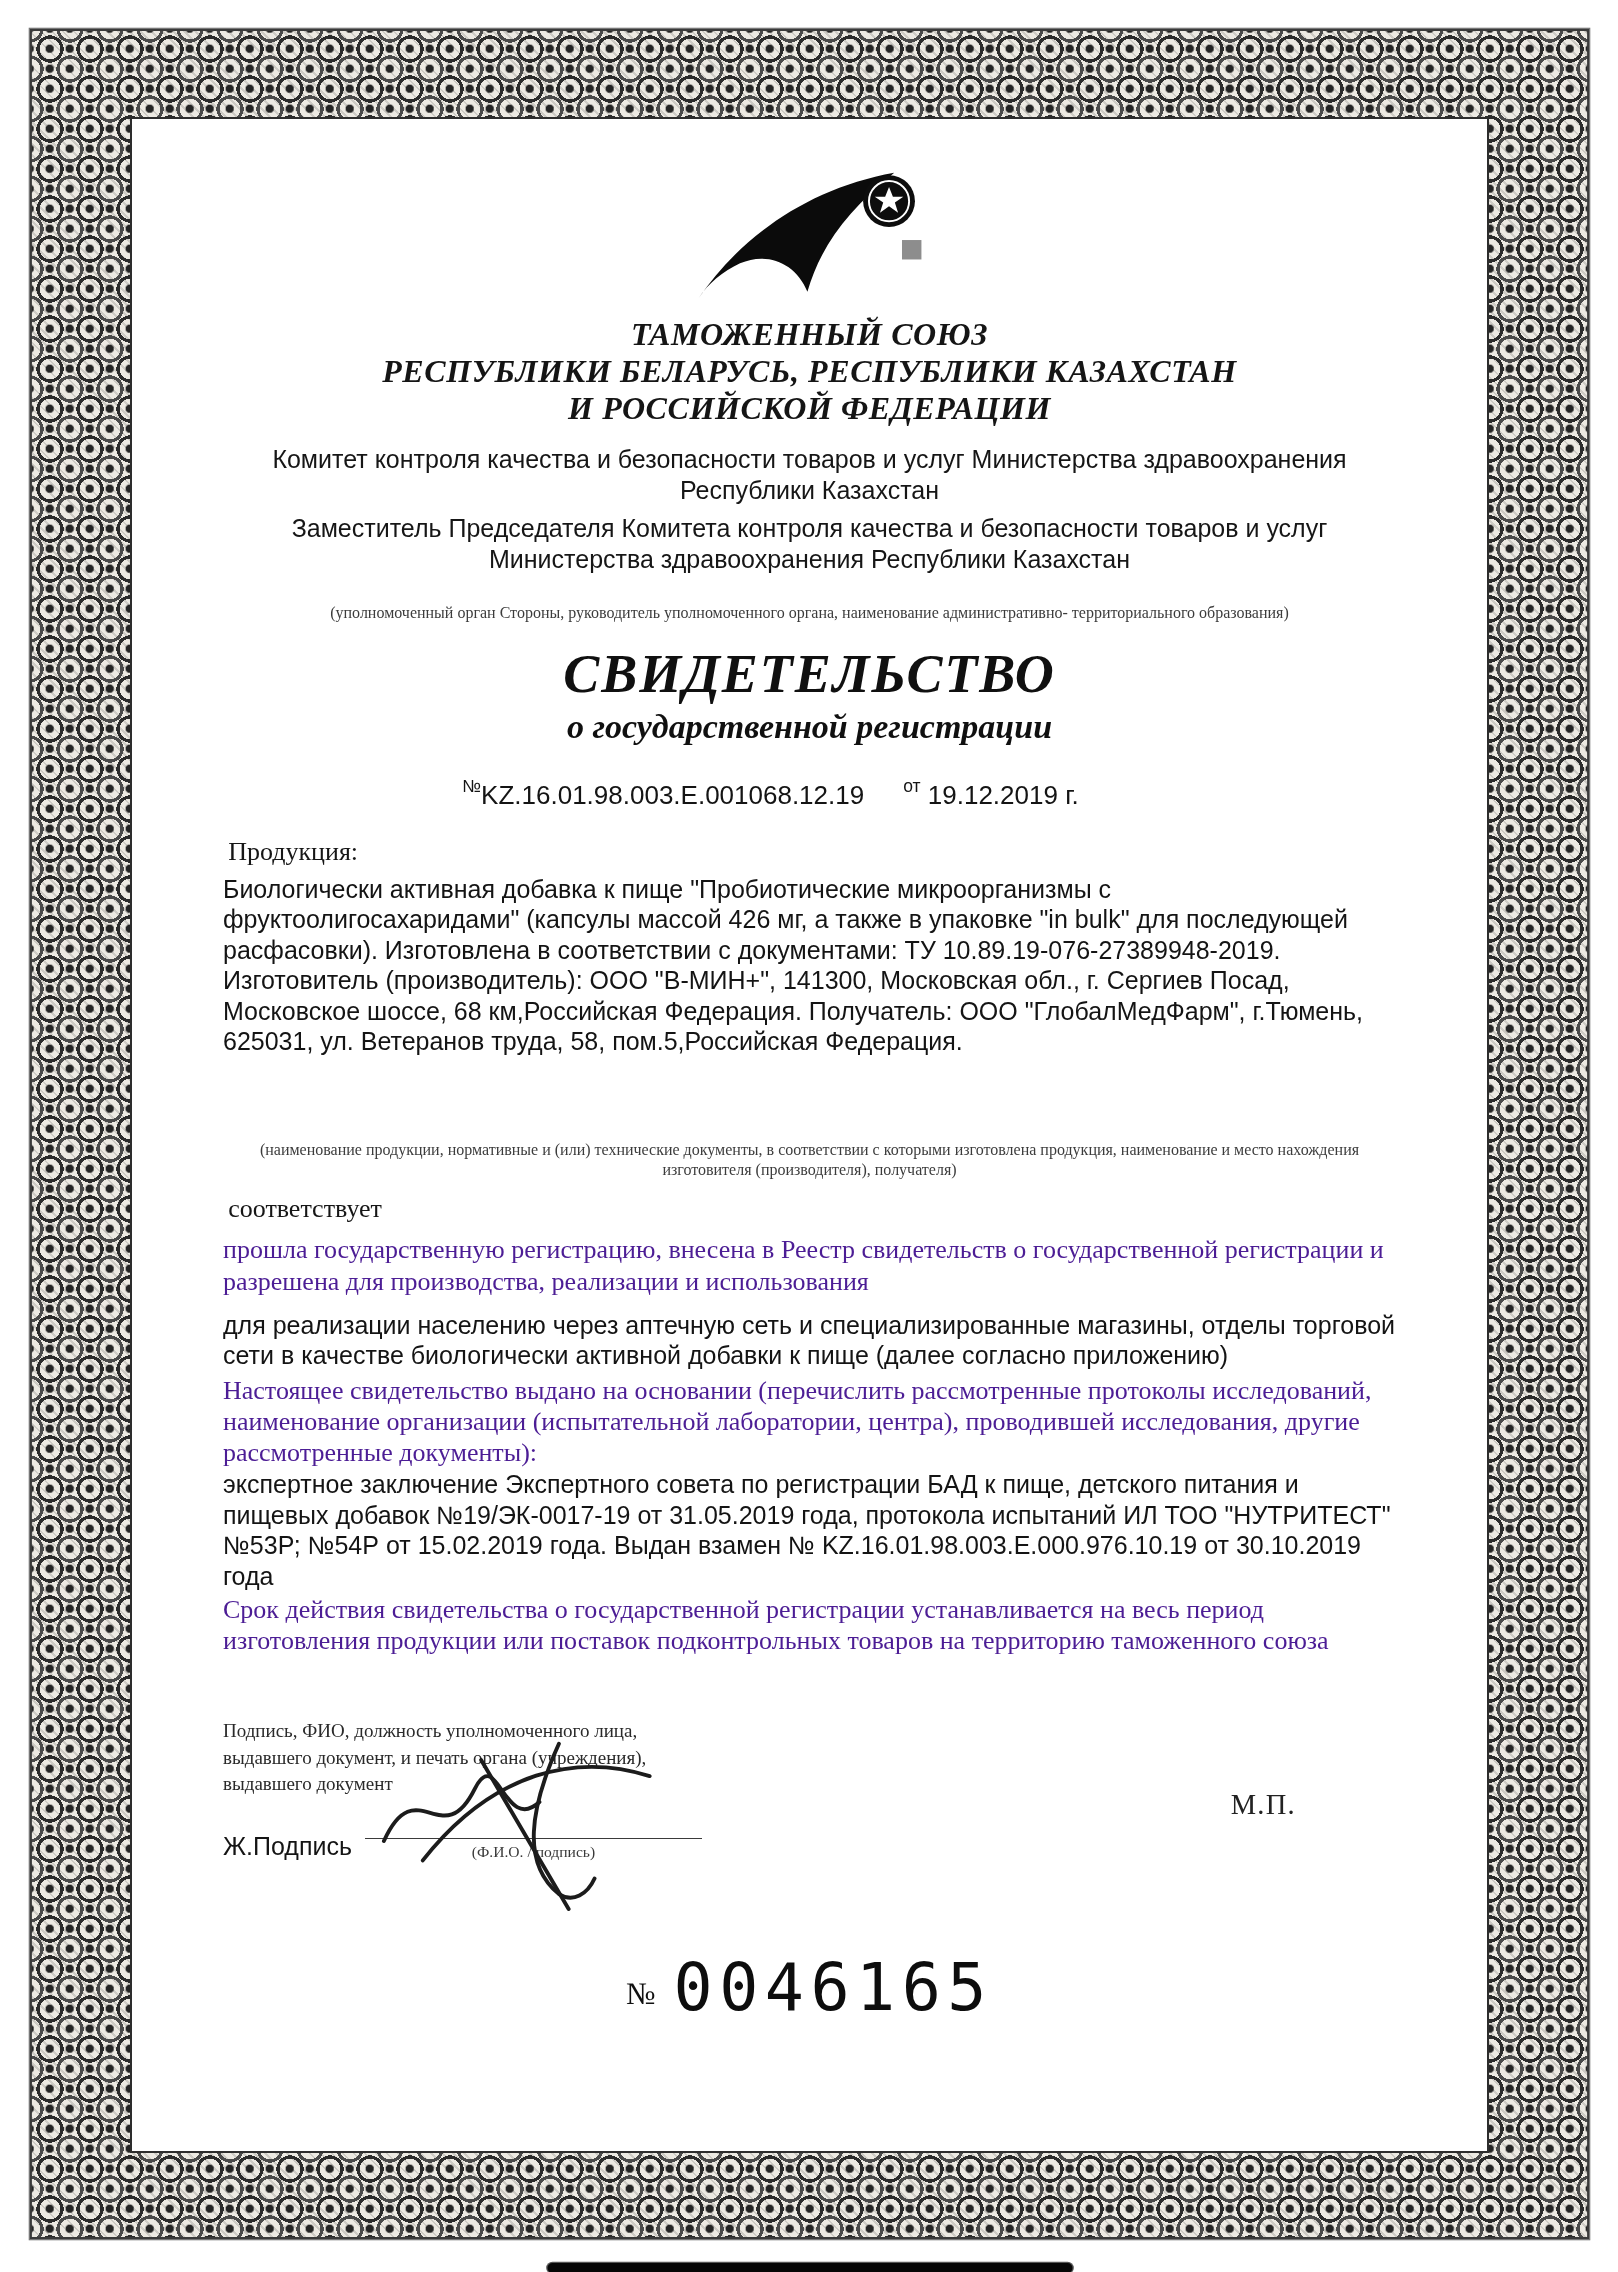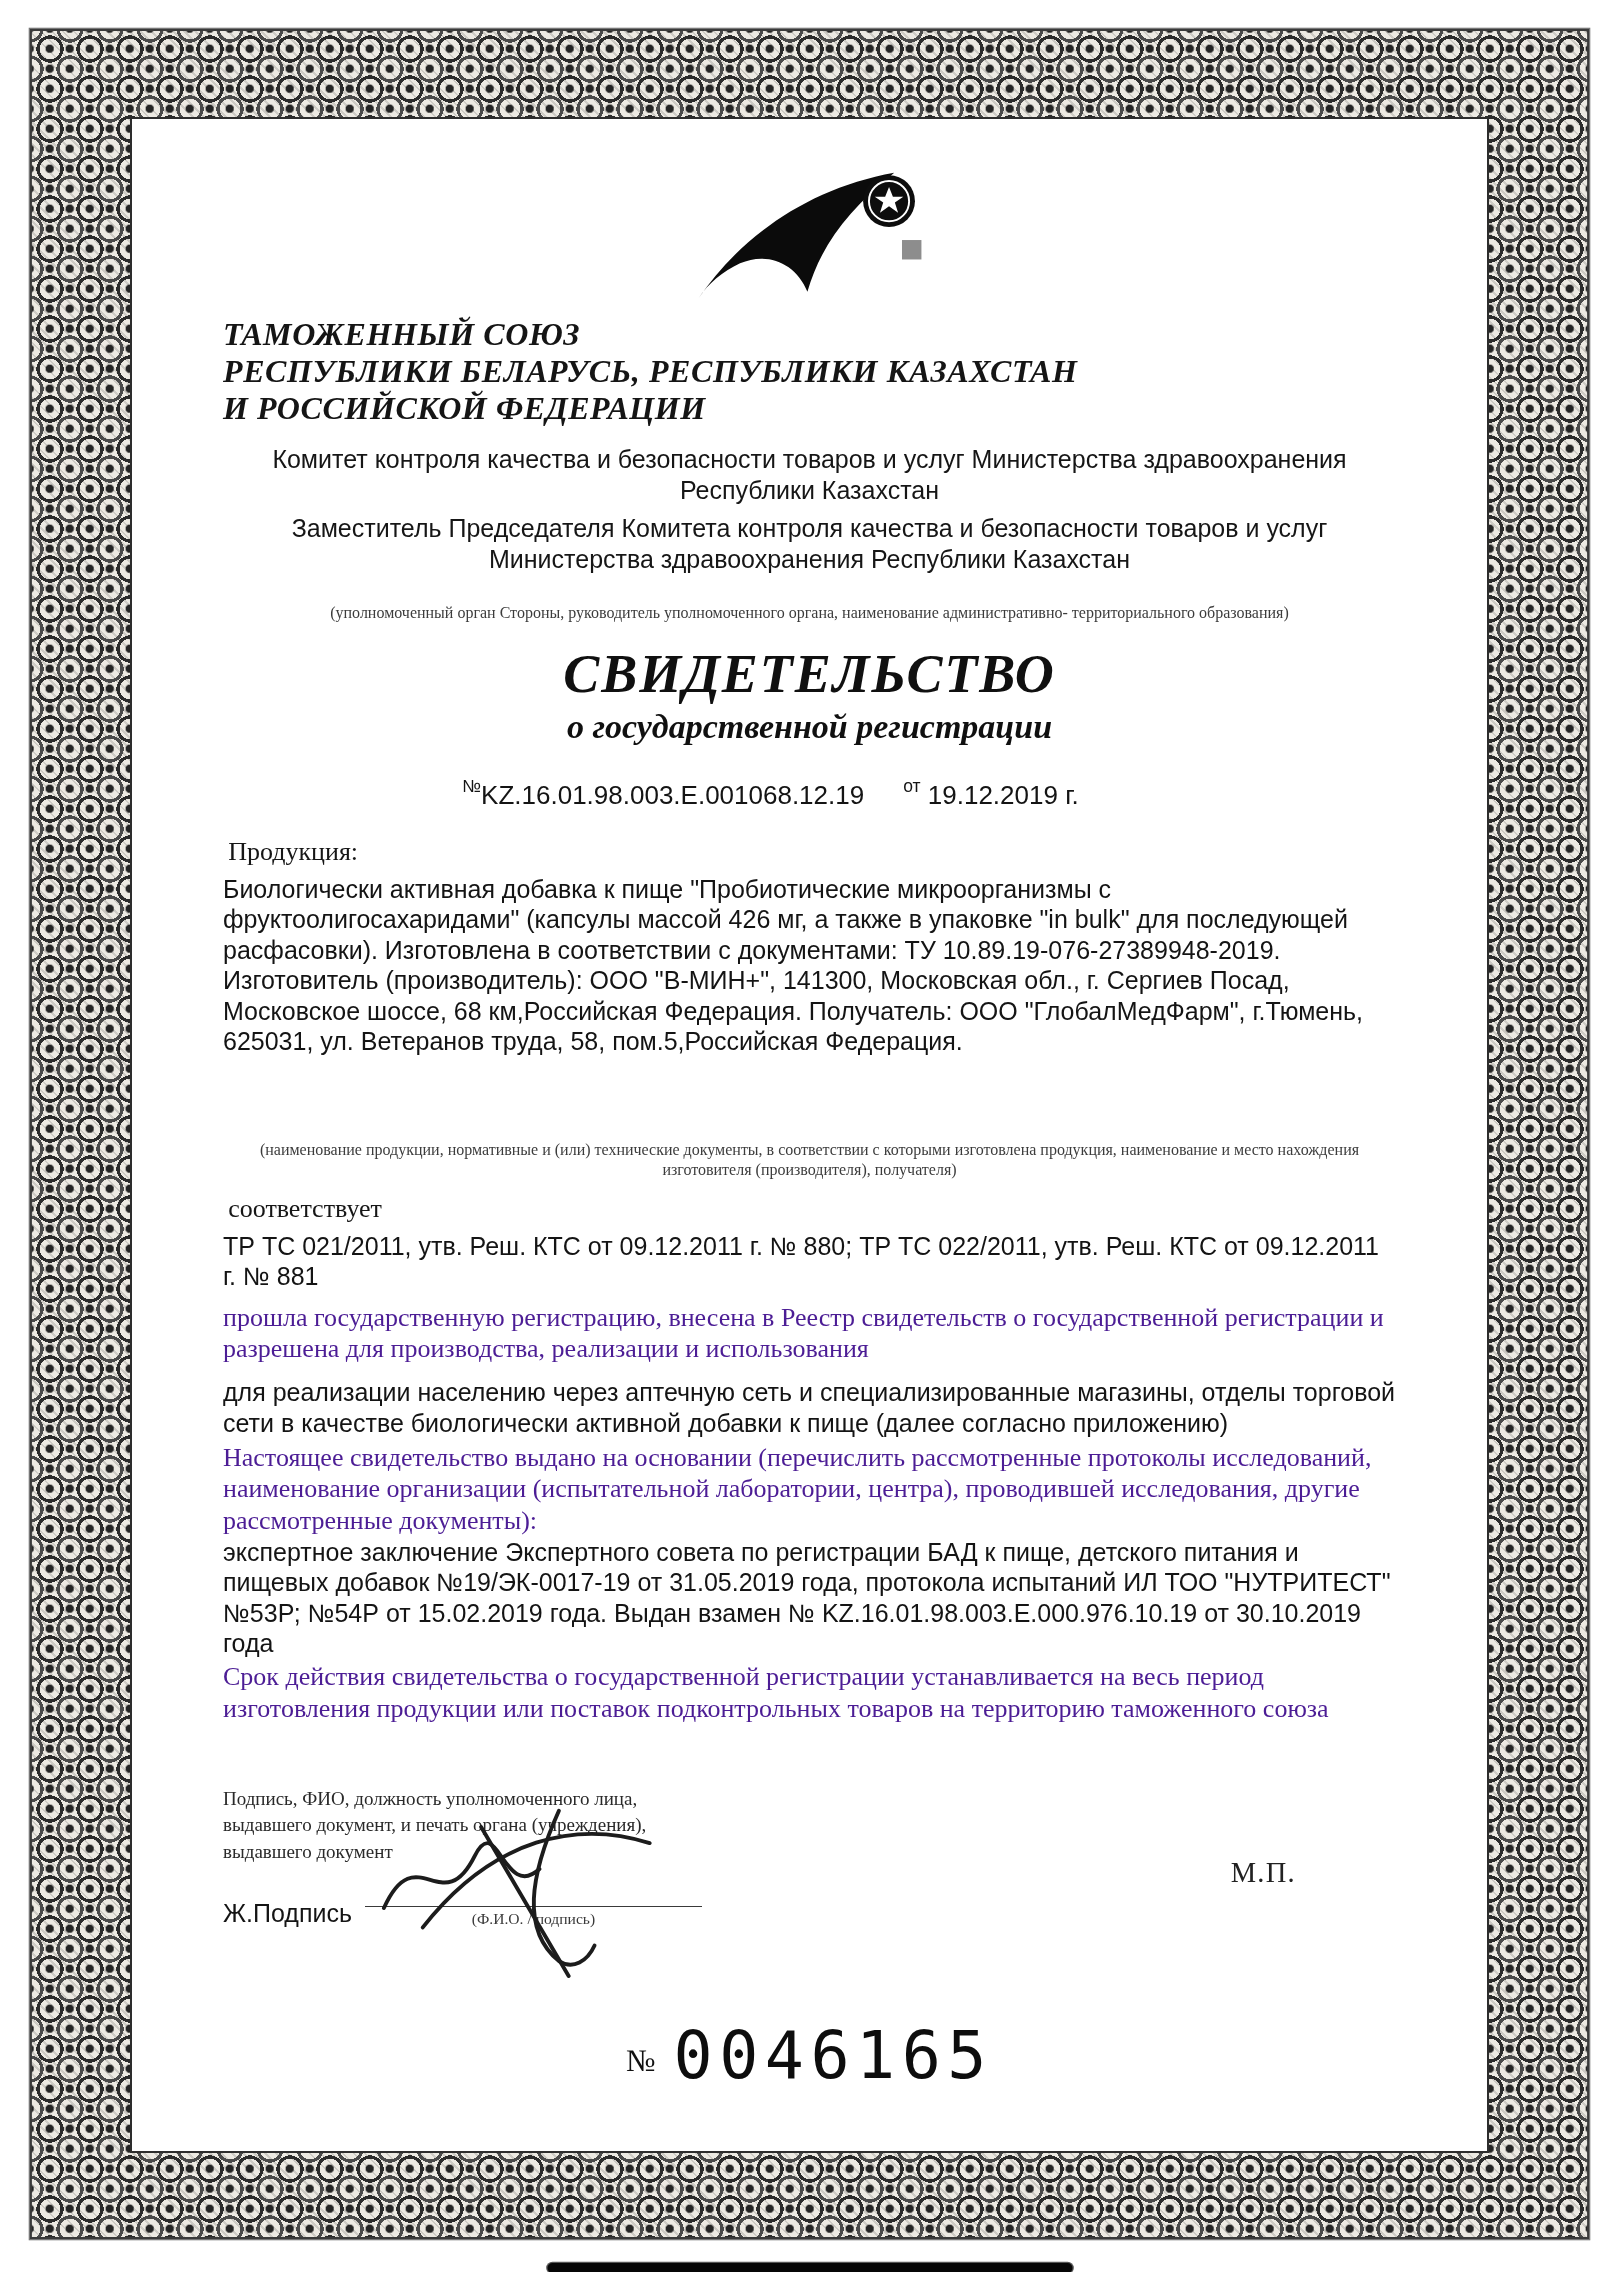--- a/index.html
+++ b/index.html
@@ -31,21 +31,21 @@
     left:130px;right:130px;top:117px;bottom:120px;
     background:#ffffff;
     border:2.6px solid #2d2d2d;
     box-sizing:border-box;
     padding:39px 91px 26px 91px;
   }
   .emblem{width:260px;margin:2.6px auto 6.5px auto;display:block;}
   .union-title{
     font-family:"Liberation Serif", serif;
     font-weight:bold;font-style:italic;
-    font-size:32px;line-height:1.16;text-align:left;
+    font-size:32px;line-height:1.16;text-align:center;
     letter-spacing:0.6px;color:#151515;
   }
   .authority{
     font-family:"Liberation Sans", sans-serif;
     font-size:25px;line-height:1.24;text-align:center;
     margin:17px 26px 0 26px;color:#161616;
   }
   .authority.second{margin-top:6.5px;}
   .tiny-note{
     font-family:"Liberation Serif", serif;
@@ -162,21 +162,20 @@
       <span class="sup">№</span><span>KZ.16.01.98.003.E.001068.12.19</span><span class="gap"></span><span class="sup">от</span>
       <span>19.12.2019 г.</span>
     </div>
 
     <p class="label-serif">Продукция:</p>
     <p class="body-sans">Биологически активная добавка к пище "Пробиотические микроорганизмы с фруктоолигосахаридами" (капсулы массой 426 мг, а также в упаковке "in bulk" для последующей расфасовки). Изготовлена в соответствии с документами: ТУ 10.89.19-076-27389948-2019. Изготовитель (производитель): ООО "В-МИН+", 141300, Московская обл., г. Сергиев Посад, Московское шоссе, 68 км,Российская Федерация. Получатель: ООО "ГлобалМедФарм", г.Тюмень, 625031, ул. Ветеранов труда, 58, пом.5,Российская Федерация.</p>
 
     <p class="tiny-note wrap mt-note">(наименование продукции, нормативные и (или) технические документы, в соответствии с которыми изготовлена продукция, наименование и место нахождения изготовителя (производителя), получателя)</p>
 
     <p class="label-serif mt20" style="margin-top:14.3px;">соответствует</p>
-    <p class="body-sans">ТР ТС 021/2011, утв. Реш. КТС от 09.12.2011 г. № 880; ТР ТС 022/2011, утв. Реш. КТС от 09.12.2011 г. № 881</p>
 
     <p class="body-serif mt16">прошла государственную регистрацию, внесена в Реестр свидетельств о государственной регистрации и разрешена для производства, реализации и использования</p>
     <p class="body-sans mt20">для реализации населению через аптечную сеть и специализированные магазины, отделы торговой сети в качестве биологически активной добавки к пище (далее согласно приложению)</p>
 
     <p class="body-serif" style="margin-top:3.9px;">Настоящее свидетельство выдано на основании (перечислить рассмотренные протоколы исследований, наименование организации  (испытательной лаборатории, центра), проводившей исследования, другие рассмотренные документы):</p>
     <p class="body-sans mt24">экспертное заключение Экспертного совета по регистрации БАД к пище, детского питания и пищевых добавок №19/ЭК-0017-19 от 31.05.2019 года, протокола испытаний ИЛ ТОО "НУТРИТЕСТ" №53Р; №54Р от 15.02.2019 года. Выдан взамен № KZ.16.01.98.003.E.000.976.10.19 от 30.10.2019 года</p>
 
     <p class="body-serif" style="margin-top:2.6px;">Срок действия свидетельства о государственной регистрации устанавливается на весь период изготовления продукции или поставок подконтрольных товаров на территорию таможенного союза</p>
 
     <div class="sign-block">

